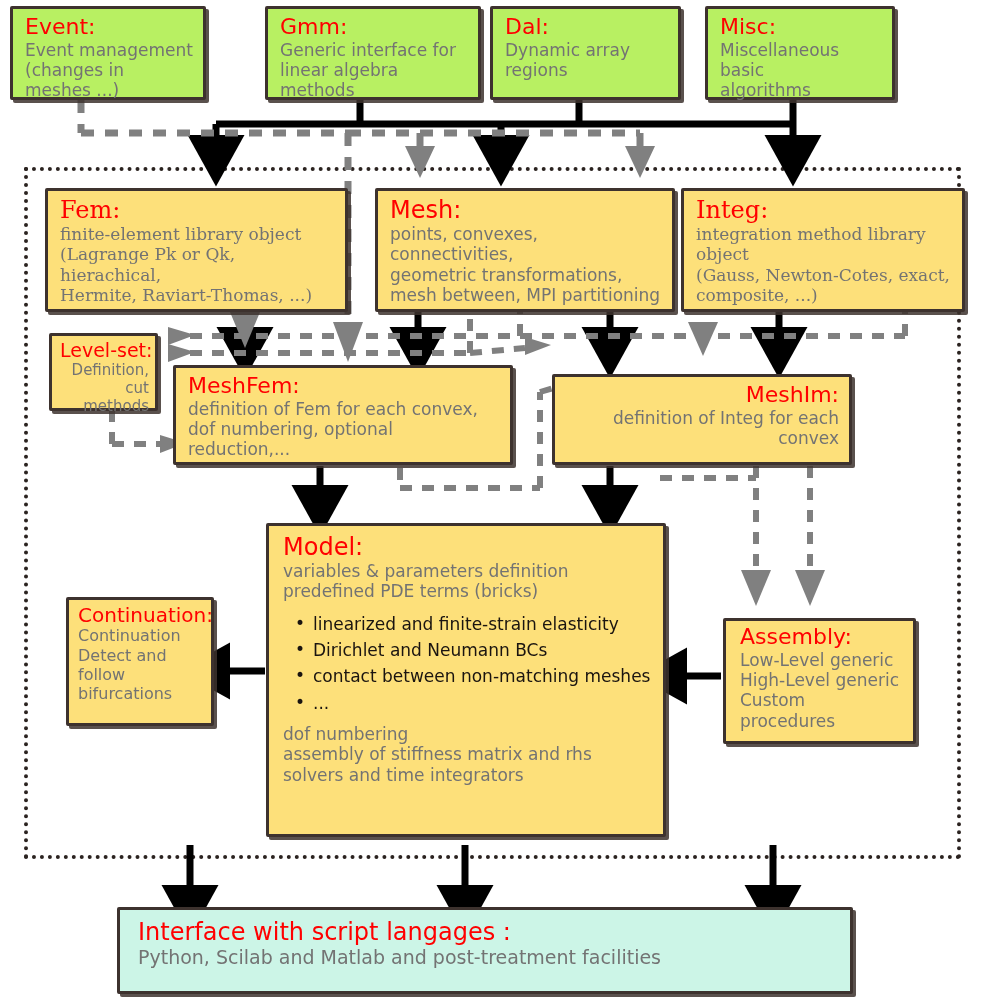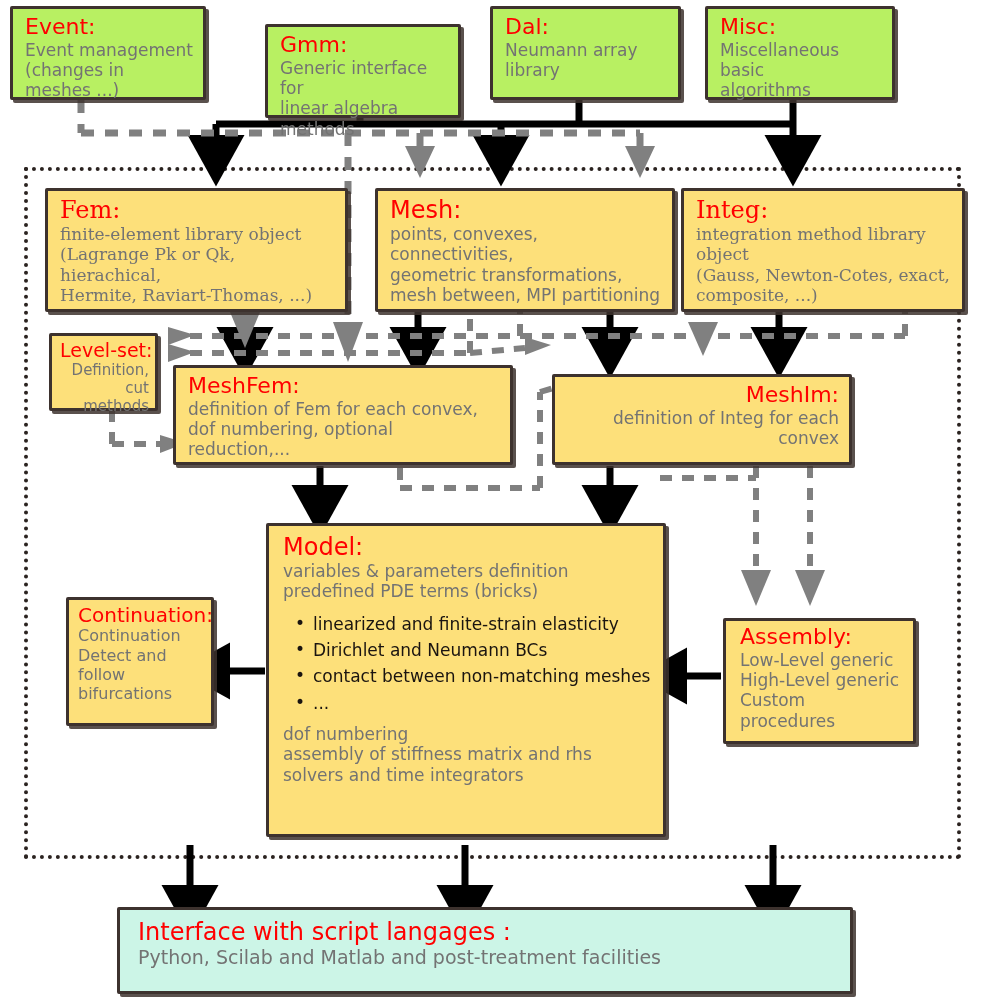--- a/index.html
+++ b/index.html
@@ -135,29 +135,29 @@
       <path d="M660,478 L756,478"></path>
     </g>
   </svg>
 
   <div class="node green" style="left:10px;top:6px;width:196px;height:94px;">
     <div class="title t22">Event:</div>
     <div class="body t17">Event management</div>
     <div class="body t17">(changes in meshes ...)</div>
   </div>
 
-  <div class="node green" style="left:265px;top:24px;width:196px;height:94px;">
+  <div class="node green" style="left:265px;top:6px;width:216px;height:94px;">
     <div class="title t22">Gmm:</div>
     <div class="body t17">Generic interface for</div>
     <div class="body t17">linear algebra methods</div>
   </div>
 
   <div class="node green" style="left:490px;top:6px;width:191px;height:94px;">
     <div class="title t22">Dal:</div>
-    <div class="body t17">Neumann array library</div>
+    <div class="body t17">Dynamic array regions</div>
   </div>
 
   <div class="node green" style="left:705px;top:6px;width:190px;height:94px;">
     <div class="title t22">Misc:</div>
     <div class="body t17">Miscellaneous basic</div>
     <div class="body t17">algorithms</div>
   </div>
 
   <div class="node yellow serif" style="left:45px;top:188px;width:303px;height:124px;">
     <div class="title t24">Fem:</div>

